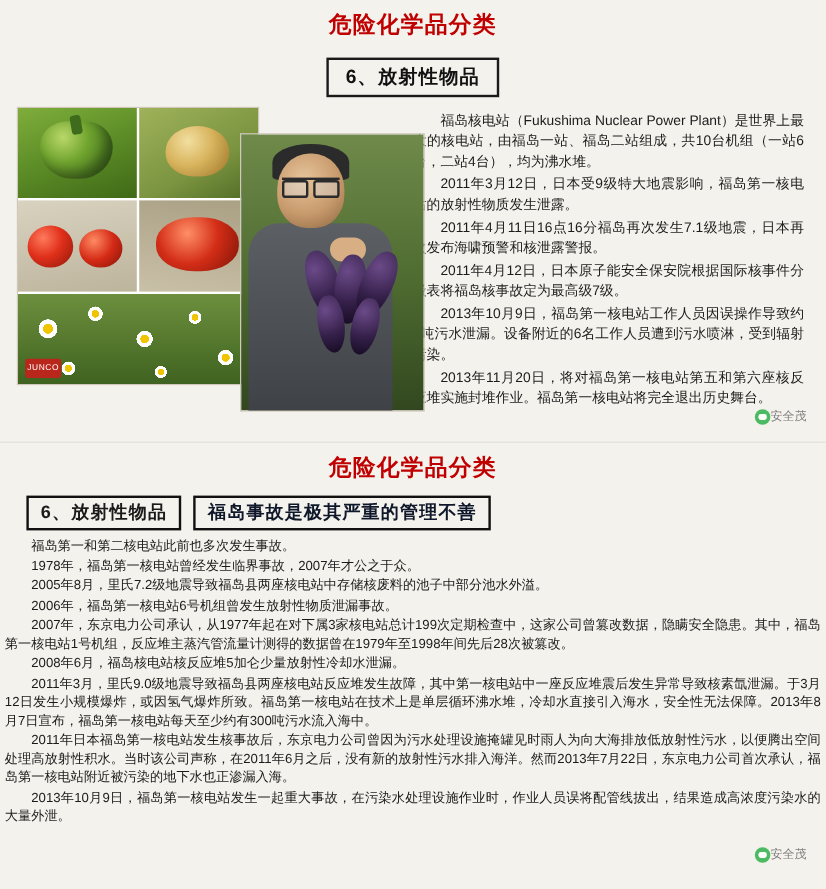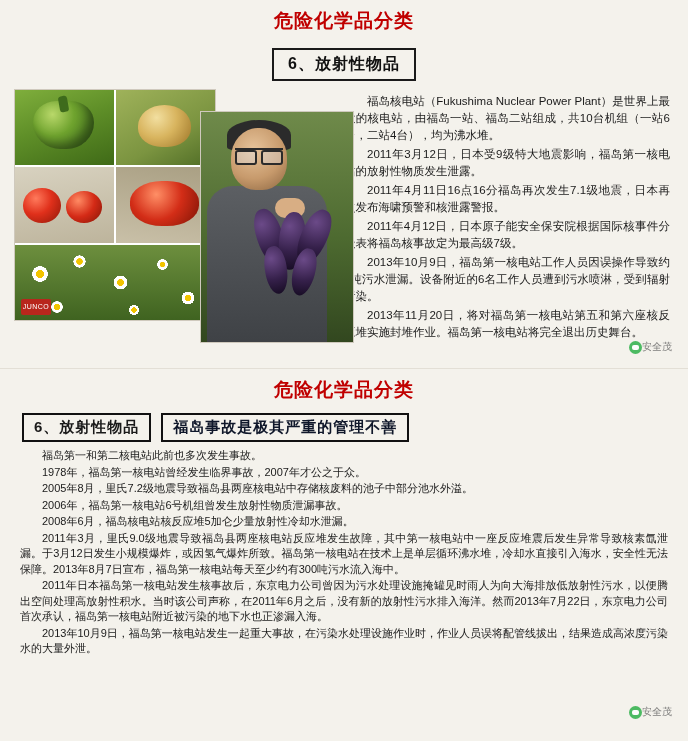--- a/index.html
+++ b/index.html
@@ -281,21 +281,21 @@
   }
   .s2-banner {
     border: 2px solid #111;
     padding: 3px 10px;
     font-size: 15px;
     font-weight: bold;
     color: #0f172a;
     letter-spacing: 1px;
   }
   .s2-body {
-    padding: 0 20px;
+    padding: 0 4px;
     font-size: 11px;
     line-height: 15.5px;
     text-align: justify;
   }
   .s2-body p {
     margin: 0 0 1px 0;
     text-indent: 2em;
   }
   .wm {
     position: absolute;
@@ -393,20 +393,21 @@
     <div class="s2-head">
       <div class="s2-num">6、放射性物品</div>
       <div class="s2-banner">福岛事故是极其严重的管理不善</div>
     </div>
 
     <div class="s2-body">
       <p>福岛第一和第二核电站此前也多次发生事故。</p>
       <p>1978年，福岛第一核电站曾经发生临界事故，2007年才公之于众。</p>
       <p>2005年8月，里氏7.2级地震导致福岛县两座核电站中存储核废料的池子中部分池水外溢。</p>
       <p>2006年，福岛第一核电站6号机组曾发生放射性物质泄漏事故。</p>
+      <p>2007年，东京电力公司承认，从1977年起在对下属3家核电站总计199次定期检查中，这家公司曾篡改数据，隐瞒安全隐患。其中，福岛第一核电站1号机组，反应堆主蒸汽管流量计测得的数据曾在1979年至1998年间先后28次被篡改。</p>
       <p>2008年6月，福岛核电站核反应堆5加仑少量放射性冷却水泄漏。</p>
       <p>2011年3月，里氏9.0级地震导致福岛县两座核电站反应堆发生故障，其中第一核电站中一座反应堆震后发生异常导致核素氙泄漏。于3月12日发生小规模爆炸，或因氢气爆炸所致。福岛第一核电站在技术上是单层循环沸水堆，冷却水直接引入海水，安全性无法保障。2013年8月7日宣布，福岛第一核电站每天至少约有300吨污水流入海中。</p>
       <p>2011年日本福岛第一核电站发生核事故后，东京电力公司曾因为污水处理设施掩罐见时雨人为向大海排放低放射性污水，以便腾出空间处理高放射性积水。当时该公司声称，在2011年6月之后，没有新的放射性污水排入海洋。然而2013年7月22日，东京电力公司首次承认，福岛第一核电站附近被污染的地下水也正渗漏入海。</p>
       <p>2013年10月9日，福岛第一核电站发生一起重大事故，在污染水处理设施作业时，作业人员误将配管线拔出，结果造成高浓度污染水的大量外泄。</p>
     </div>
 
     <div class="wm wm2">
       <span class="wm-dot"></span>
       <span class="wm-text">安全茂</span>
     </div>

